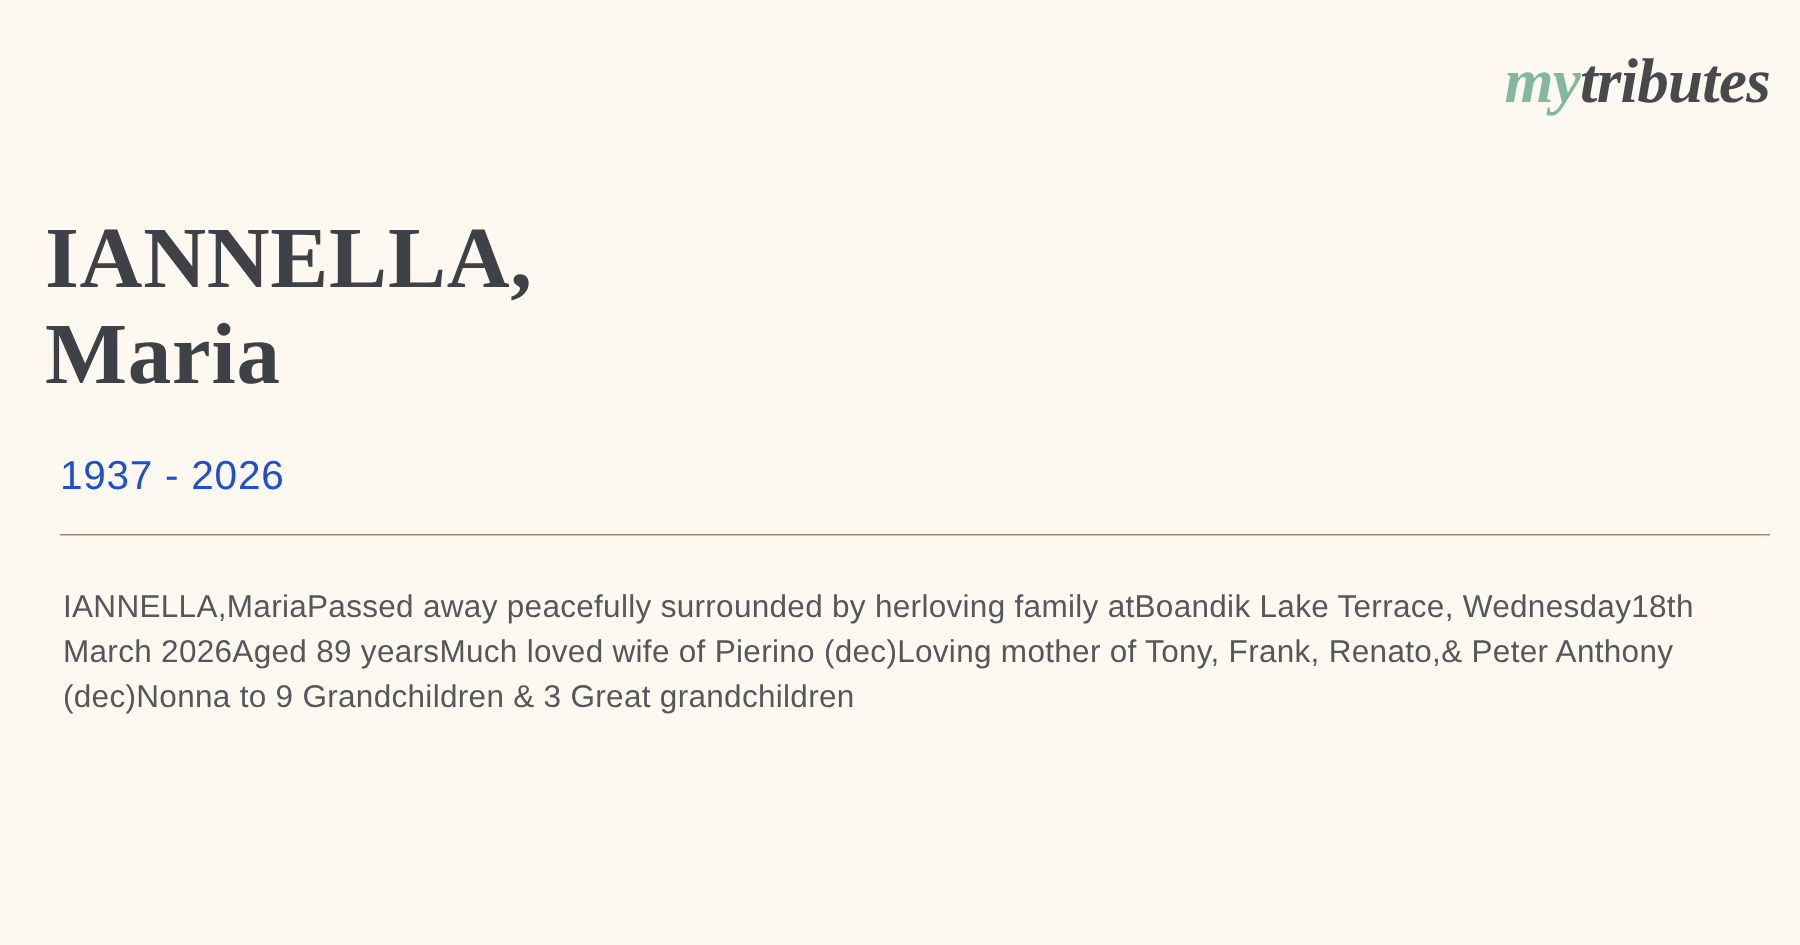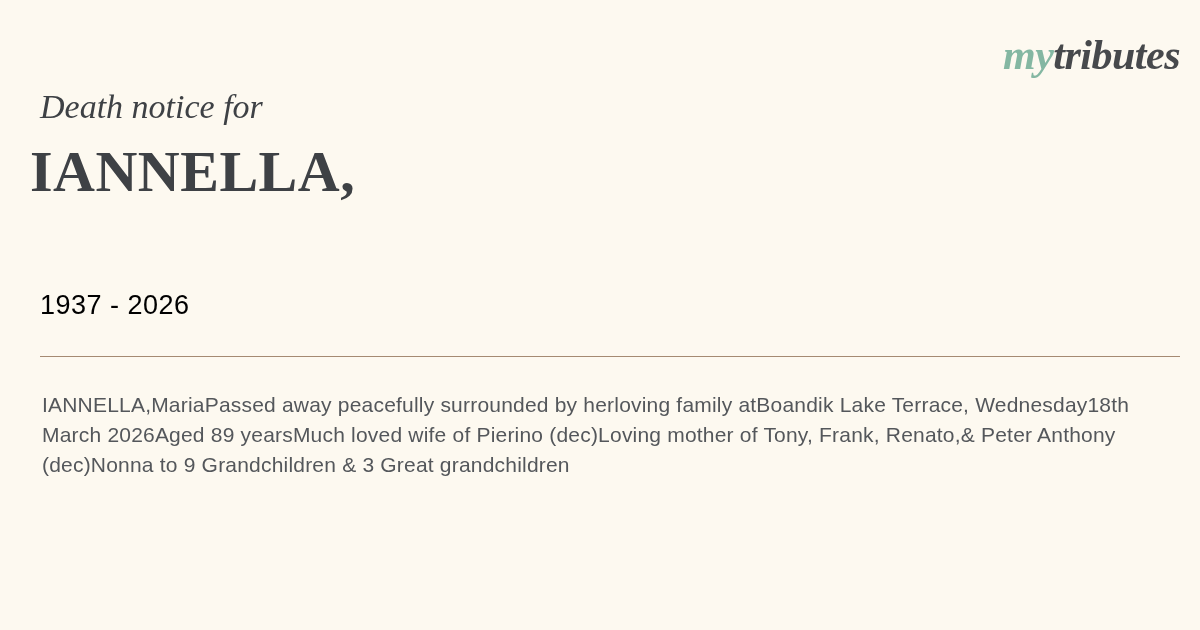--- a/index.html
+++ b/index.html
@@ -82,25 +82,25 @@
 </style>
 </head>
 <body>
 
 <div class="card" style="background-color: rgb(253, 249, 240);">
 
   <div class="logo">
     <span class="logo-my" style="color: rgb(132, 183, 162);">my</span><span class="logo-trib" style="color: rgb(71, 73, 76);">tributes</span>
   </div>
 
-  <div class="eyebrow" style="color: rgb(62, 65, 69);">Death notice for</div>
 
   <div class="deceased-name" style="color: rgb(62, 65, 69);">
     <span>IANNELLA,</span>
+    <span>Maria</span>
   </div>
 
-  <div class="years" style="color: #000000;">1937 - 2026</div>
+  <div class="years" style="color: #1d4ed8; margin-top: 12px;">1937 - 2026</div>
 
   <div class="divider" style="border-top-color: rgb(165, 138, 114);"></div>
 
   <div class="body-text" style="color: rgb(84, 87, 91);">IANNELLA,MariaPassed away peacefully surrounded by herloving family atBoandik Lake Terrace, Wednesday18th March 2026Aged 89 yearsMuch loved wife of Pierino (dec)Loving mother of Tony, Frank, Renato,&amp; Peter Anthony (dec)Nonna to 9 Grandchildren &amp; 3 Great grandchildren</div>
 
 </div>
 
 </body></html>

